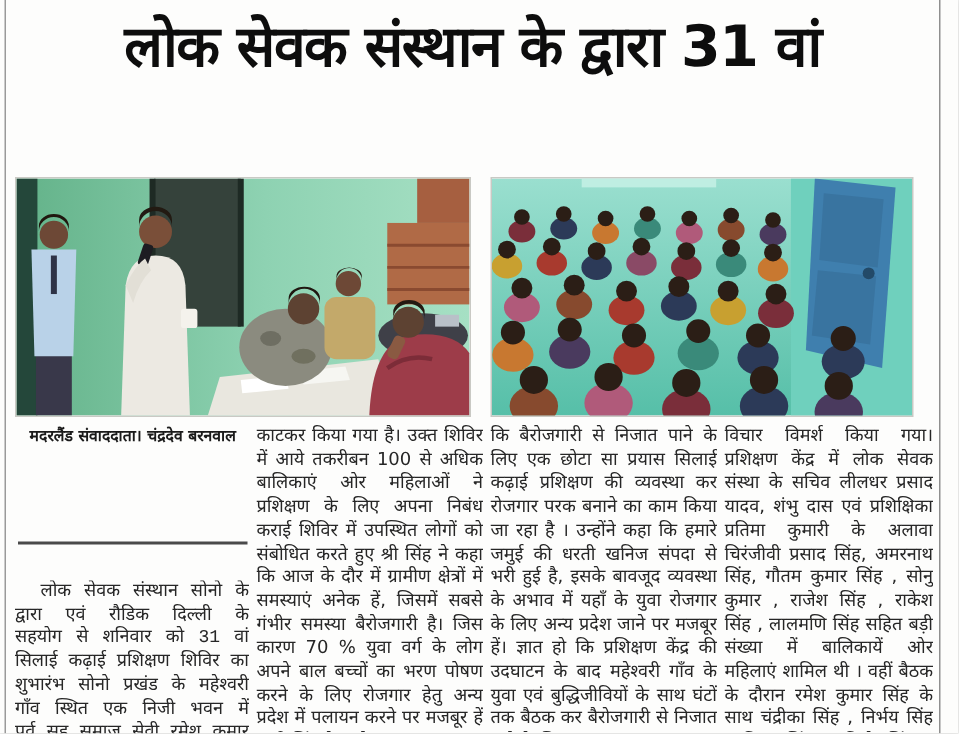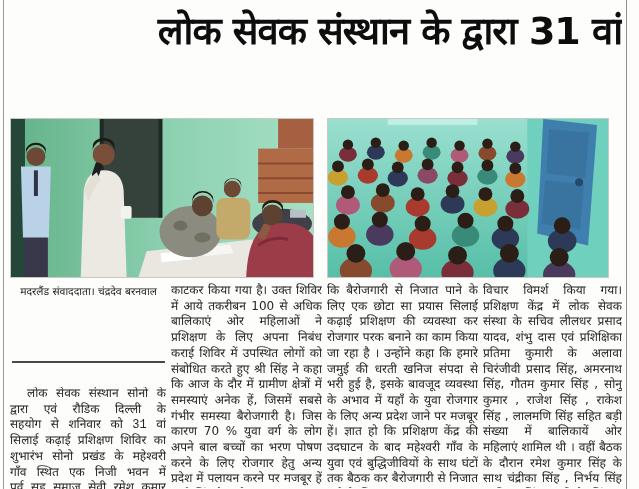--- a/index.html
+++ b/index.html
@@ -10,21 +10,21 @@
     overflow:hidden;
     font-family:"DejaVu Sans", sans-serif;
     box-shadow:0 0 4px rgba(0,0,0,.25);
   }
   .edge-rule{position:absolute;top:0;bottom:0;width:1px;background:#9a9a9a;}
   .edge-rule.left{left:3px;}
   .edge-rule.right{left:626px;background:#8f8f8f;}
 
   .headline{
     position:absolute;left:8px;top:4px;width:614px;height:112px;
-    text-align:right;color:#0d0d0d;font-weight:bold;
+    text-align:center;color:#0d0d0d;font-weight:bold;
     font-size:38px;line-height:54px;letter-spacing:-1px;
     white-space:nowrap;overflow:hidden;
   }
   .headline div{height:54px;}
 
   .photo{position:absolute;top:118px;height:160px;border:1px solid #c9c9c4;box-sizing:border-box;}
   .photo svg{display:block;width:100%;height:100%;}
   .photo.leftp{left:10px;width:304px;}
   .photo.rightp{left:327px;width:282px;}
 
@@ -32,21 +32,21 @@
   .caption-block{left:10px;top:283px;width:157px;height:80px;position:absolute;}
   .caption{
     color:#c41a1a;font-weight:bold;font-size:12.5px;line-height:16px;
     text-align:justify;margin:0;
   }
   .caption-bullet{
     display:inline-block;width:5px;height:5px;background:#c41a1a;
     margin:0 14px 1px 6px;
   }
   .byline{
-    margin-top:2px;color:#1a1a1a;font-weight:normal;font-size:10.5px;
+    margin-top:2px;color:#1a1a1a;font-weight:bold;font-size:10.5px;
     line-height:13px;text-align:center;
   }
   .divider{
     position:absolute;left:12px;top:361px;width:153px;height:2px;
     background:#4a4a4a;
   }
   .body-col{font-size:12px;line-height:15.7px;}
   .body-col p{margin:0;}
   .col1{left:10px;top:387px;width:156px;height:116px;font-family:Liberation Mono, monospace;}
   .col1 p{text-indent:17px;}

